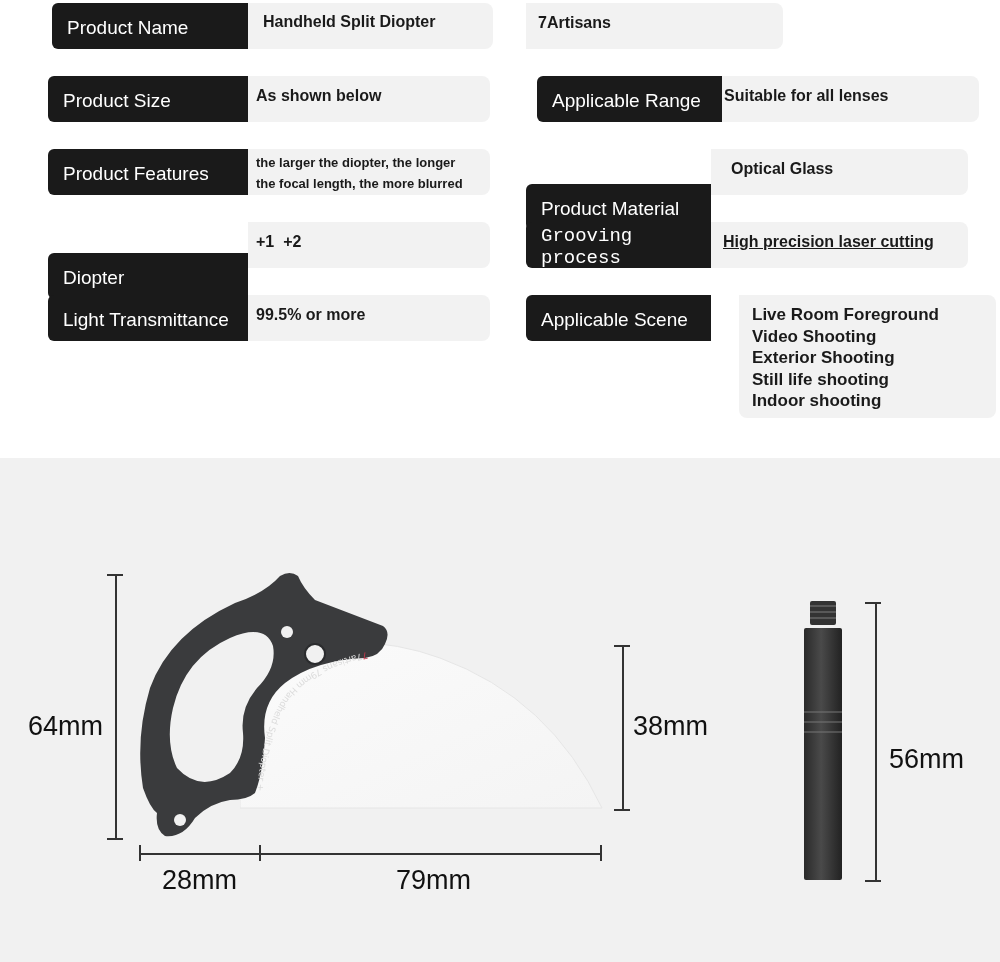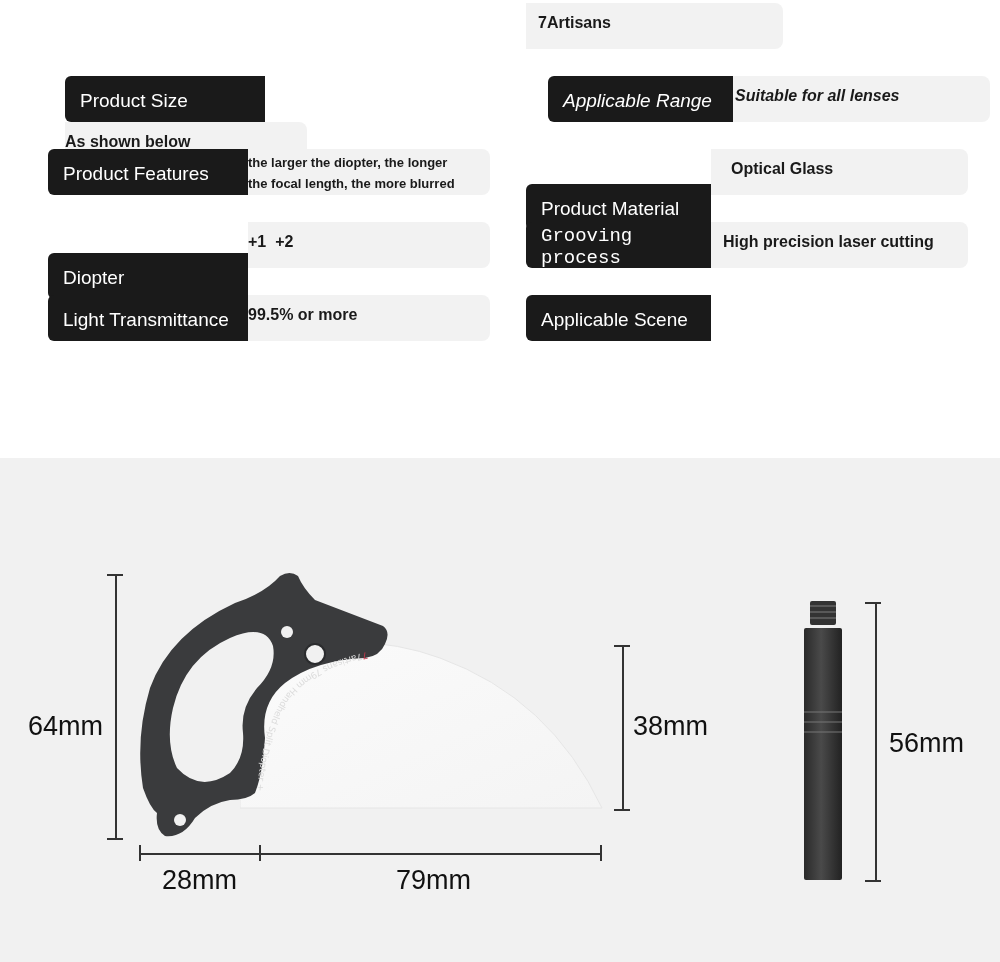--- a/index.html
+++ b/index.html
@@ -13,40 +13,44 @@
   .lbl {
     background: #1a1a1a; color: #ffffff;
     border-radius: 6px 0 0 6px;
     font-size: 19px; display: flex; align-items: center;
     padding-left: 15px; box-sizing: border-box; height: 46px;
     padding-top: 4px;
   }
   .val {
     background: #f2f2f2; color: #1a1a1a; font-weight: bold;
     border-radius: 0 8px 8px 0;
-    font-size: 16px; box-sizing: border-box; padding-top: 11px;
+    font-size: 16px; box-sizing: border-box; padding-left: 8px; padding-top: 11px;
   }
   .val.small { font-size: 13px; line-height: 21px; padding-top: 3px; }
   .val.multi { font-size: 17px; line-height: 21.5px; padding-top: 9px; padding-left: 13px; border-radius: 0 8px 8px 0; }
   .val.multi div { white-space: nowrap; }
 
   .diagram { position: absolute; left: 0; top: 458px; width: 1000px; height: 504px; background: #f1f1f1; }
   .dim-text { position: absolute; font-size: 27px; color: #111; white-space: nowrap; }
   .line-v { position: absolute; width: 1.5px; background: #333; }
   .line-h { position: absolute; height: 1.5px; background: #333; }
   .tick-h { position: absolute; height: 1.5px; width: 16px; background: #333; }
   .tick-v { position: absolute; width: 1.5px; height: 16px; background: #333; }
   svg { position: absolute; }
 </style>
 </head>
 <body>
 
 <div class="specs">
 
-  <div class="row" style="left:65px; top:76px;flex-direction:column;">
+  <div class="row" style="left:52px; top:3px;">
+    <div class="lbl" style="width:196px;">Product Name</div>
+    <div class="val" style="width:245px; height:46px; padding-left:15px; padding-top:10px;">Handheld Split Diopter</div>
+  </div>
+  <div class="row" style="left:48px; top:76px;">
     <div class="lbl" style="width:200px;">Product Size</div>
     <div class="val" style="width:242px; height:46px;">As shown below</div>
   </div>
   <div class="row" style="left:48px; top:149px;">
     <div class="lbl" style="width:200px;">Product Features</div>
     <div class="val small" style="width:242px; height:46px;">
       <div>the larger the diopter, the longer</div>
       <div>the focal length, the more blurred</div>
     </div>
   </div>
@@ -55,34 +59,41 @@
     <div class="val" style="width:242px; height:46px; white-space:pre;">+1  +2</div>
   </div>
   <div class="row" style="left:48px; top:295px;">
     <div class="lbl" style="width:200px;">Light Transmittance</div>
     <div class="val" style="width:242px; height:46px;">99.5% or more</div>
   </div>
 
   <div class="row" style="left:526px; top:3px;">
     <div class="val" style="width:257px; height:46px; padding-left:12px;">7Artisans</div>
   </div>
-  <div class="row" style="left:548px; top:76px;font-style:italic;">
+  <div class="row" style="left:537px; top:76px;">
     <div class="lbl" style="width:185px;">Applicable Range</div>
     <div class="val" style="width:257px; height:46px; padding-left:2px;">Suitable for all lenses</div>
   </div>
   <div class="row" style="left:526px; top:149px;">
     <div class="lbl" style="width:185px;margin-top:35px;">Product Material</div>
     <div class="val" style="width:257px; height:46px; padding-left:20px;">Optical Glass</div>
   </div>
   <div class="row" style="left:526px; top:222px;">
     <div class="lbl" style="width:185px;font-family:Liberation Mono, monospace;">Grooving process</div>
-    <div class="val" style="width:257px; height:46px; padding-left:12px;">High precision laser cutting</div>
+    <div class="val" style="width:257px; height:46px; padding-left:12px;text-decoration:underline;">High precision laser cutting</div>
   </div>
   <div class="row" style="left:526px; top:295px; align-items:flex-start;gap:28px;">
     <div class="lbl" style="width:185px;">Applicable Scene</div>
+    <div class="val multi" style="width:257px; height:123px; border-radius:0 8px 8px 8px;">
+      <div>Live Room Foreground</div>
+      <div>Video Shooting</div>
+      <div>Exterior Shooting</div>
+      <div>Still life shooting</div>
+      <div>Indoor shooting</div>
+    </div>
   </div>
 </div>
 
 <div class="diagram">
 
   <div class="tick-h" style="left:107px; top:116px;"></div>
   <div class="line-v" style="left:115px; top:116px; height:264px;"></div>
   <div class="tick-h" style="left:107px; top:380px;"></div>
   <div class="dim-text" style="left:28px; top:253px;">64mm</div>
 
@@ -161,14 +172,14 @@
 
     <rect x="4" y="30" width="38" height="252" fill="url(#rodg)" rx="2"></rect>
     <line x1="4" y1="114" x2="42" y2="114" stroke="#777" stroke-width="1"></line>
     <line x1="4" y1="124" x2="42" y2="124" stroke="#777" stroke-width="1"></line>
     <line x1="4" y1="134" x2="42" y2="134" stroke="#777" stroke-width="1"></line>
   </svg>
 
   <div class="tick-h" style="left:865px; top:144px;"></div>
   <div class="line-v" style="left:875px; top:144px; height:278px;"></div>
   <div class="tick-h" style="left:865px; top:422px;"></div>
-  <div class="dim-text" style="left:889px; top:270px;">56mm</div>
+  <div class="dim-text" style="left:889px; top:286px;">56mm</div>
 </div>
 
 </body></html>

